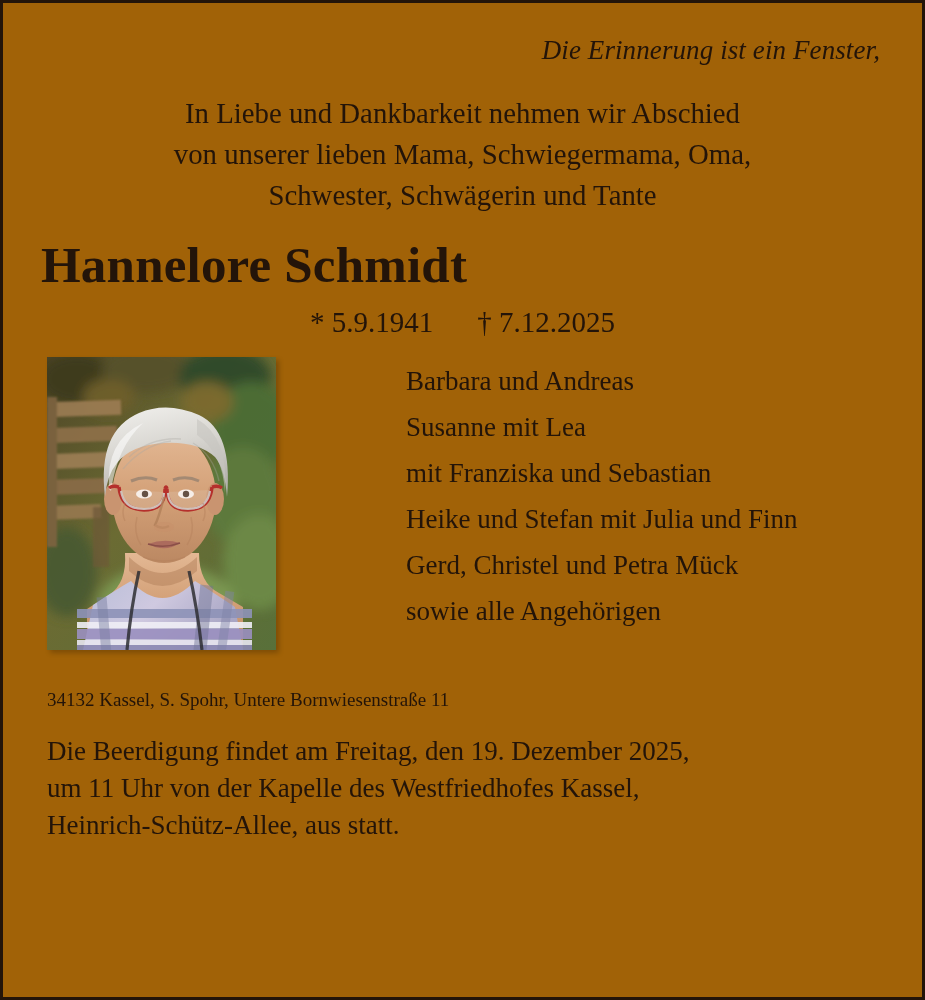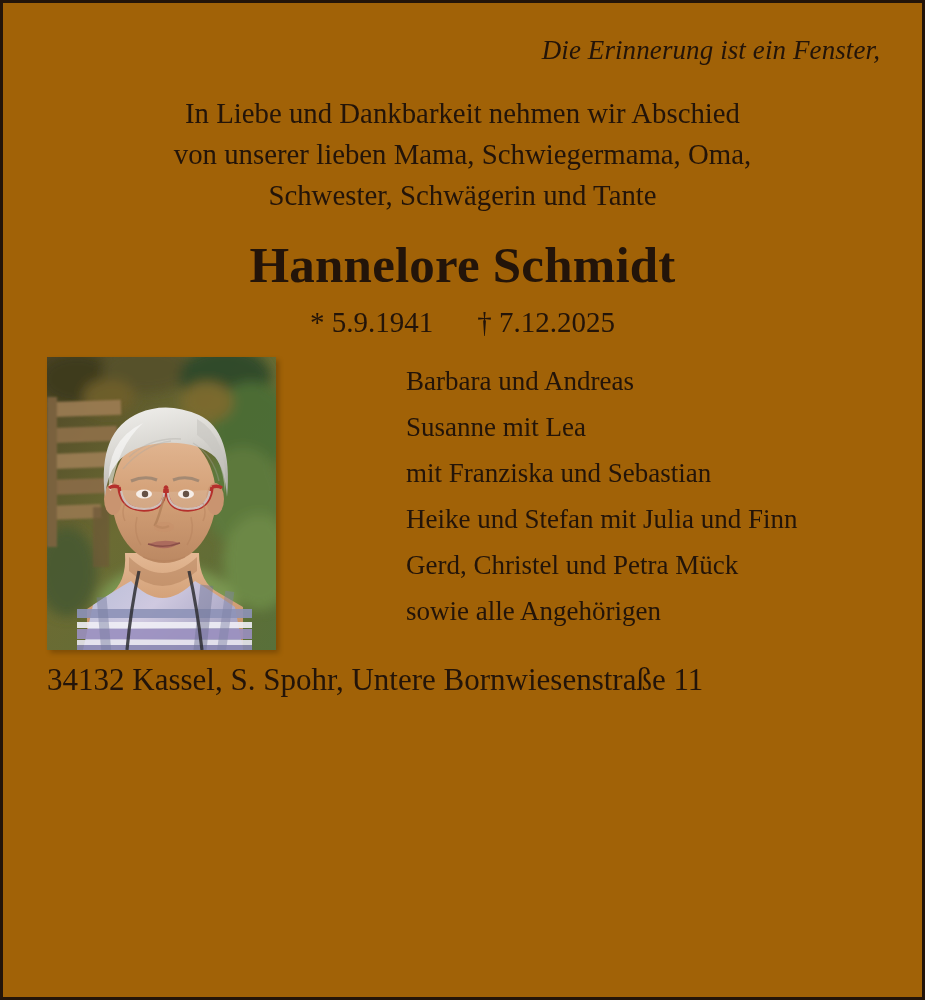--- a/index.html
+++ b/index.html
@@ -53,21 +53,21 @@
     font-size: 30px;
     line-height: 41px;
     font-stretch: semi-condensed;
     transform: scaleX(0.96);
   }
   .intro div { white-space: nowrap; }
 
   
   .name {
     margin-top: 21px;
-    text-align: center;
+    text-align: left;
     font-size: 51px;
     font-weight: bold;
     line-height: 58px;
     letter-spacing: .2px;
   }
   .maiden {
     margin-top: 4px;
     text-align: center;
     font-size: 30px;
     line-height: 36px;
@@ -105,22 +105,22 @@
     left: 365px;
     top: 1px;
     font-size: 27px;
     line-height: 46px;
     text-align: left;
   }
   .family div { white-space: nowrap; }
 
   
   .address {
-    margin-top: 4px;
-    font-size: 31px;
+    margin-top: 24px;
+    font-size: 19px;
     line-height: 38px;
     padding-left: 6px;
     white-space: nowrap;
   }
   .funeral {
     margin-top: 14px;
     font-size: 27px;
     line-height: 37px;
     padding-left: 6px;
   }
@@ -284,15 +284,20 @@
         <div>Susanne mit Lea</div>
         <div>mit Franziska und Sebastian</div>
         <div>Heike und Stefan mit Julia und Finn</div>
         <div>Gerd, Christel und Petra Mück</div>
         <div>sowie alle Angehörigen</div>
       </div>
     </div>
 
     <div class="address">34132 Kassel, S. Spohr, Untere Bornwiesenstraße 11</div>
 
+    <div class="funeral">
+      <div>Die Beerdigung findet am Freitag, den 19. Dezember 2025,</div>
+      <div>um 11 Uhr von der Kapelle des Westfriedhofes Kassel,</div>
+      <div>Heinrich-Schütz-Allee, aus statt.</div>
+    </div>
 
   </div>
 </div>
 
 </body></html>

